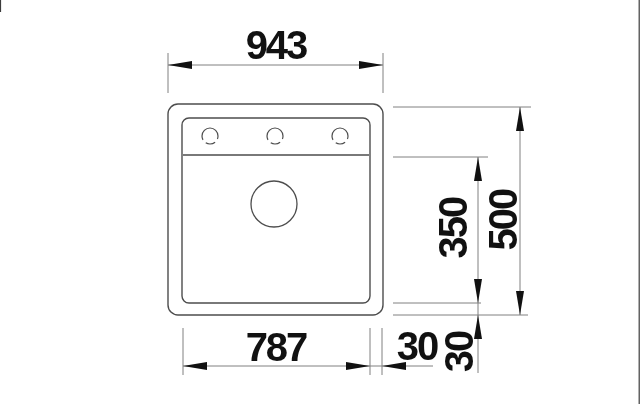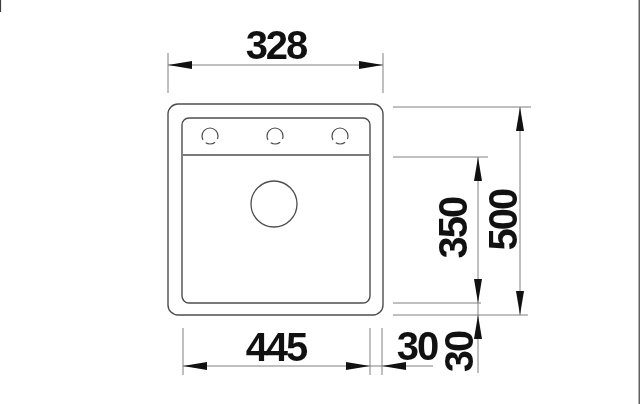--- a/index.html
+++ b/index.html
@@ -83,24 +83,24 @@
       <polygon points="520,315 516,291 524,291"></polygon>
       <polygon points="478,157 474,181 482,181"></polygon>
       <polygon points="478,303 474,279 482,279"></polygon>
       <polygon points="478,315 474,339 482,339"></polygon>
       <polygon points="183,366 207,362 207,370"></polygon>
       <polygon points="370,366 346,362 346,370"></polygon>
       <polygon points="382,366 406,362 406,370"></polygon>
     </g>
   </svg>
 
-  <div class="dim-label" style="left:276px; top:45px;">328</div>
+  <div class="dim-label" style="left:276px; top:45px;">943</div>
 
   <div class="dim-label vertical" style="left:503px; top:220px;">500</div>
 
   <div class="dim-label vertical" style="left:453px; top:228px;">350</div>
 
-  <div class="dim-label" style="left:276px; top:347px;">445</div>
+  <div class="dim-label" style="left:276px; top:347px;">787</div>
 
   <div class="dim-label" style="left:417px; top:346px;">30</div>
 
   <div class="dim-label vertical" style="left:459px; top:352px;">30</div>
 </div>
 
 </body></html>

